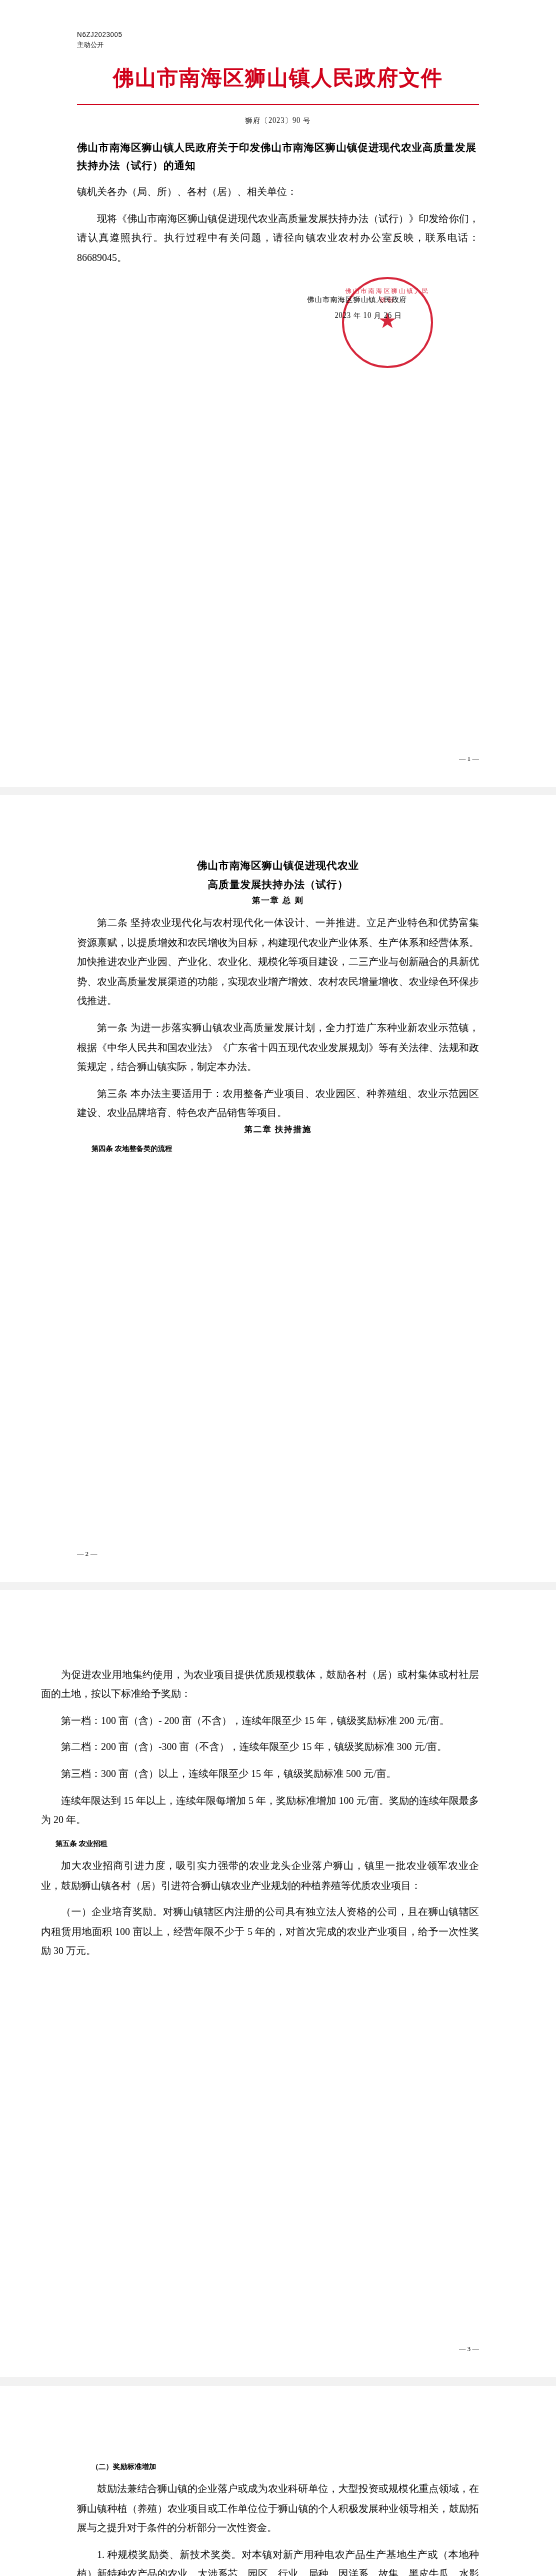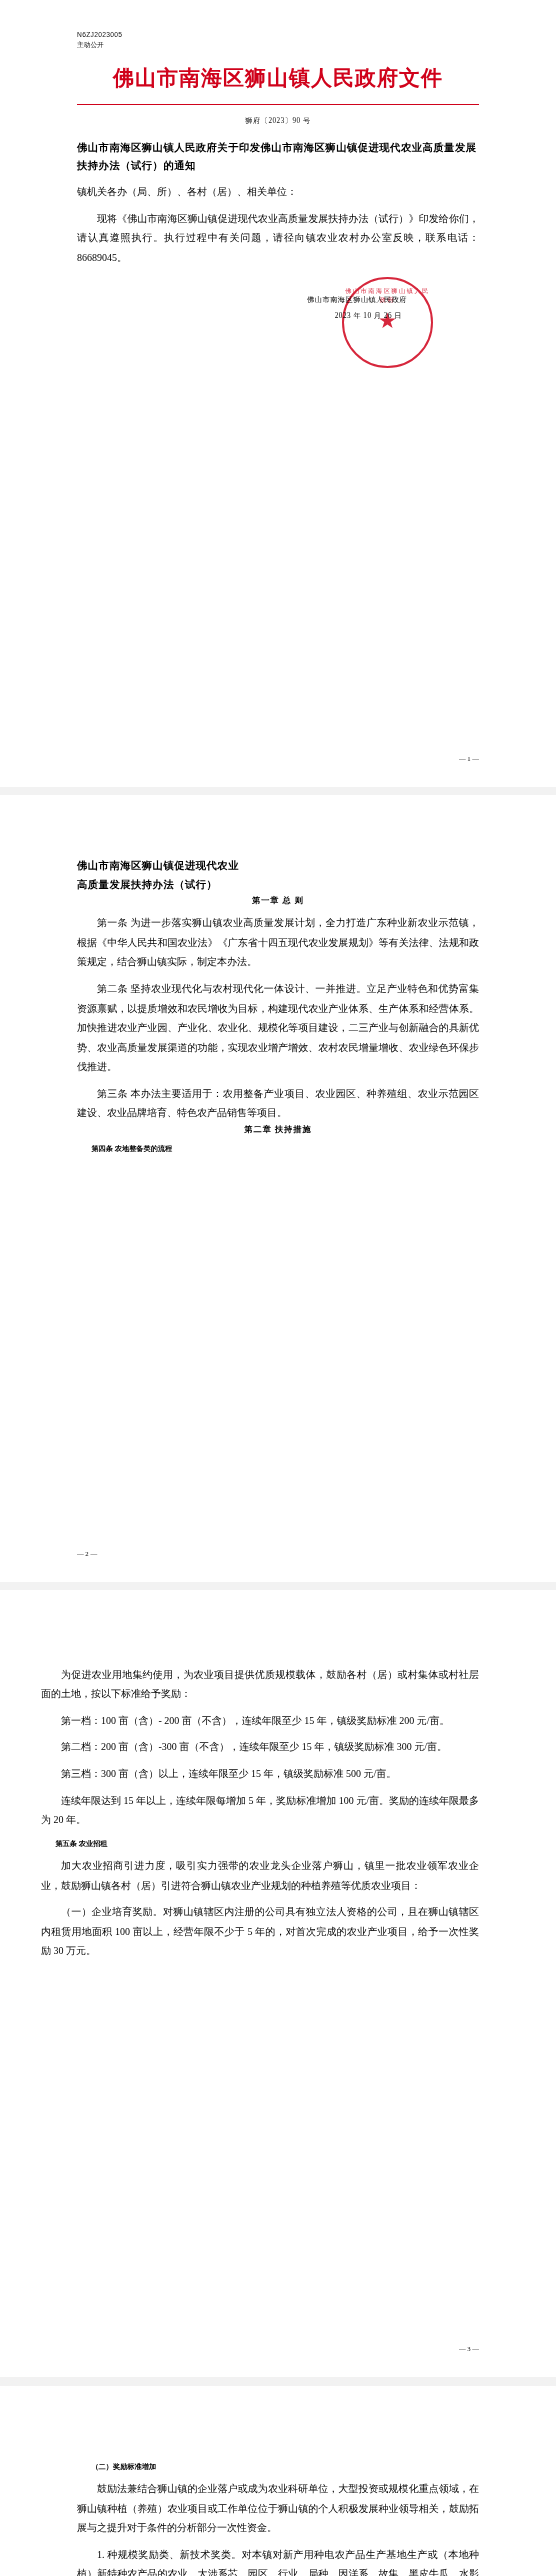--- a/index.html
+++ b/index.html
@@ -134,21 +134,21 @@
   .page-num-left {
     position: absolute;
     bottom: 25px;
     left: 77px;
     font-size: 6.7px;
     color: #000;
   }
   .page-sep { height: 8.2px; background: #f2f2f2; }
   
   .h-doc {
-    text-align: left;
+    text-align: center;
     font-weight: bold;
     font-size: 10.3px;
     line-height: 1.8;
     color: #000;
     letter-spacing: 0.5px;
   }
   .h-chapter {
     text-align: center;
     font-weight: bold;
     font-size: 8.2px;
@@ -195,22 +195,22 @@
 </div>
 
 <div class="page-sep"></div>
 
 <div class="page" style="height:787px; padding-top:62px;">
   <div class="h-doc">佛山市南海区狮山镇促进现代农业</div>
   <div class="h-doc">高质量发展扶持办法（试行）</div>
 
   <div class="h-chapter">第一章 总 则</div>
 
+  <div class="body-text">第二条 坚持农业现代化与农村现代化一体设计、一并推进。立足产业特色和优势富集资源禀赋，以提质增效和农民增收为目标，构建现代农业产业体系、生产体系和经营体系。加快推进农业产业园、产业化、农业化、规模化等项目建设，二三产业与创新融合的具新优势、农业高质量发展渠道的功能，实现农业增产增效、农村农民增量增收、农业绿色环保步伐推进。</div>
   <div class="body-text">第一条 为进一步落实狮山镇农业高质量发展计划，全力打造广东种业新农业示范镇，根据《中华人民共和国农业法》《广东省十四五现代农业发展规划》等有关法律、法规和政策规定，结合狮山镇实际，制定本办法。</div>
-  <div class="body-text">第二条 坚持农业现代化与农村现代化一体设计、一并推进。立足产业特色和优势富集资源禀赋，以提质增效和农民增收为目标，构建现代农业产业体系、生产体系和经营体系。加快推进农业产业园、产业化、农业化、规模化等项目建设，二三产业与创新融合的具新优势、农业高质量发展渠道的功能，实现农业增产增效、农村农民增量增收、农业绿色环保步伐推进。</div>
   <div class="body-text">第三条 本办法主要适用于：农用整备产业项目、农业园区、种养殖组、农业示范园区建设、农业品牌培育、特色农产品销售等项目。</div>
 
   <div class="h-chapter">第二章 扶持措施</div>
   <div class="h-section">第四条 农地整备类的流程</div>
 
   <div class="page-num-left">— 2 —</div>
 </div>
 
 <div class="page-sep"></div>
 

